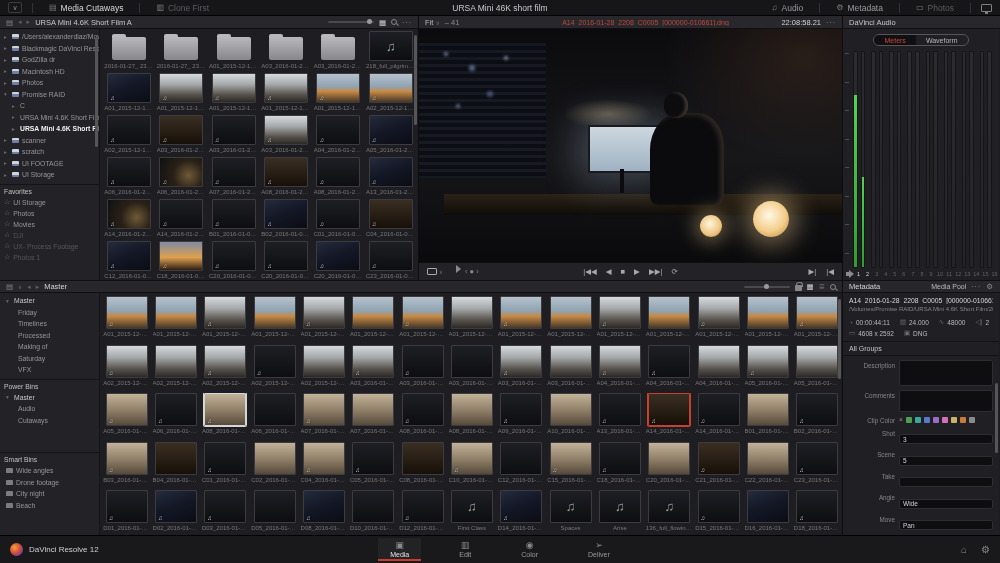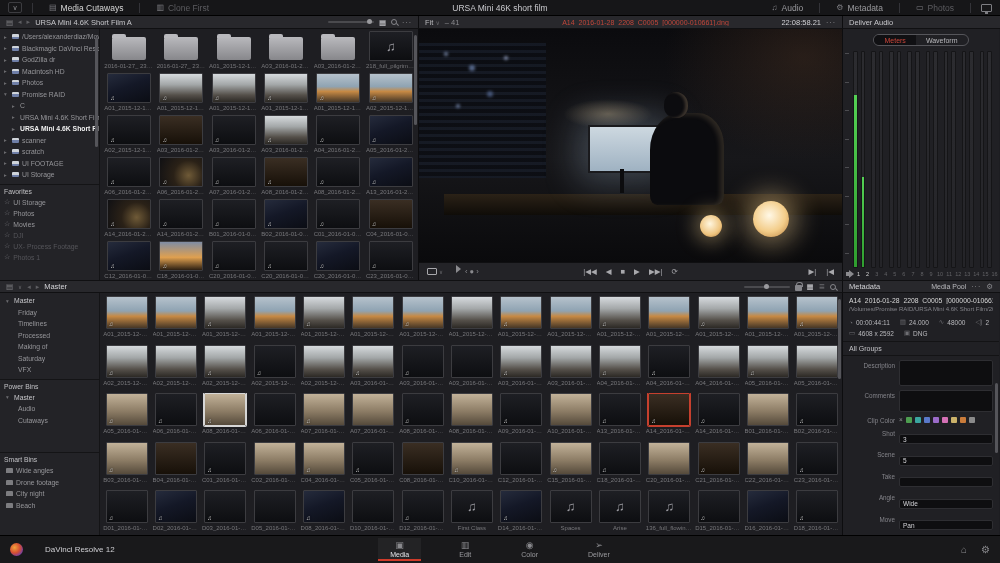--- a/index.html
+++ b/index.html
@@ -155,21 +155,21 @@
   .swx { color:#9a9a9e; font-size:6.5px; line-height:6px; }
 
   
   .bin-item { display:flex; align-items:center; gap:3px; height:11.5px; padding-left:6px; font-size:6.8px; color:#96969a; white-space:nowrap; overflow:hidden; }
   .bin-item .arrow { color:#6a6a6e; font-size:5.5px; width:5px; }
   .bin-item.child { padding-left:18px; }
   .bin-ico { width:7px; height:5px; background:#7c7c80; border-radius:1px 1px 0 0; flex:none; }
 
   
   .bottombar { height:28px; background:#19191b; border-top:1px solid #000; display:flex; align-items:center; padding:0 10px; position:relative; }
-  .brand { display:flex; align-items:center; gap:22px; font-size:8px; color:#cfcfd3; }
+  .brand { display:flex; align-items:center; gap:6px; font-size:8px; color:#cfcfd3; }
   .logo { width:13px; height:13px; border-radius:50%; background:radial-gradient(circle at 35% 35%, #f2a33c 0%, #d54e32 45%, #7a3fa0 75%, #2b6fb8 100%); }
   .pages { position:absolute; left:0; right:0; display:flex; justify-content:center; gap:26px; }
   .page { display:flex; flex-direction:column; align-items:center; gap:1px; padding:2px 12px 3px; position:relative; }
   .page .p-ico { font-size:9px; color:#8a8a8e; }
   .page .p-label { font-size:7px; color:#9a9a9e; }
   .page.active { background:#232325; }
   .page.active .p-label { color:#e4e4e8; }
   .page.active:after { content:""; position:absolute; left:0; right:0; bottom:0; height:2px; background:#cf3b2a; }
   .bb-right { margin-left:auto; display:flex; gap:14px; font-size:10px; color:#8a8a8e; z-index:2; }
 </style>
@@ -226,21 +226,21 @@
       <span class="ellipsis-ico">···</span>
     </div>
     <div class="hdr hdr-viewer">
       <span style="color:#b9b9bd"><span>Fit</span> <span style="color:#6a6a6e;font-size:6px">∨</span></span>
       <span style="color:#8a8a8e">– <span>41</span></span>
       <span class="viewer-file">A14_2016-01-28_2208_C0005_[000000-010661].dng</span>
       <span class="viewer-tc">22:08:58.21</span>
       <span class="ellipsis-ico">···</span>
     </div>
     <div class="hdr hdr-audio">
-      <span class="title">Deliver Audio</span>
+      <span class="title">DaVinci Audio</span>
     </div>
   </div>
 
   <div class="row-upper">
     <div class="col-browser">
       <div class="tree-pane">
         <div id="tree">
             <div class="tree-item">
               <span class="arrow">▸</span>
               <span class="drive"></span>

